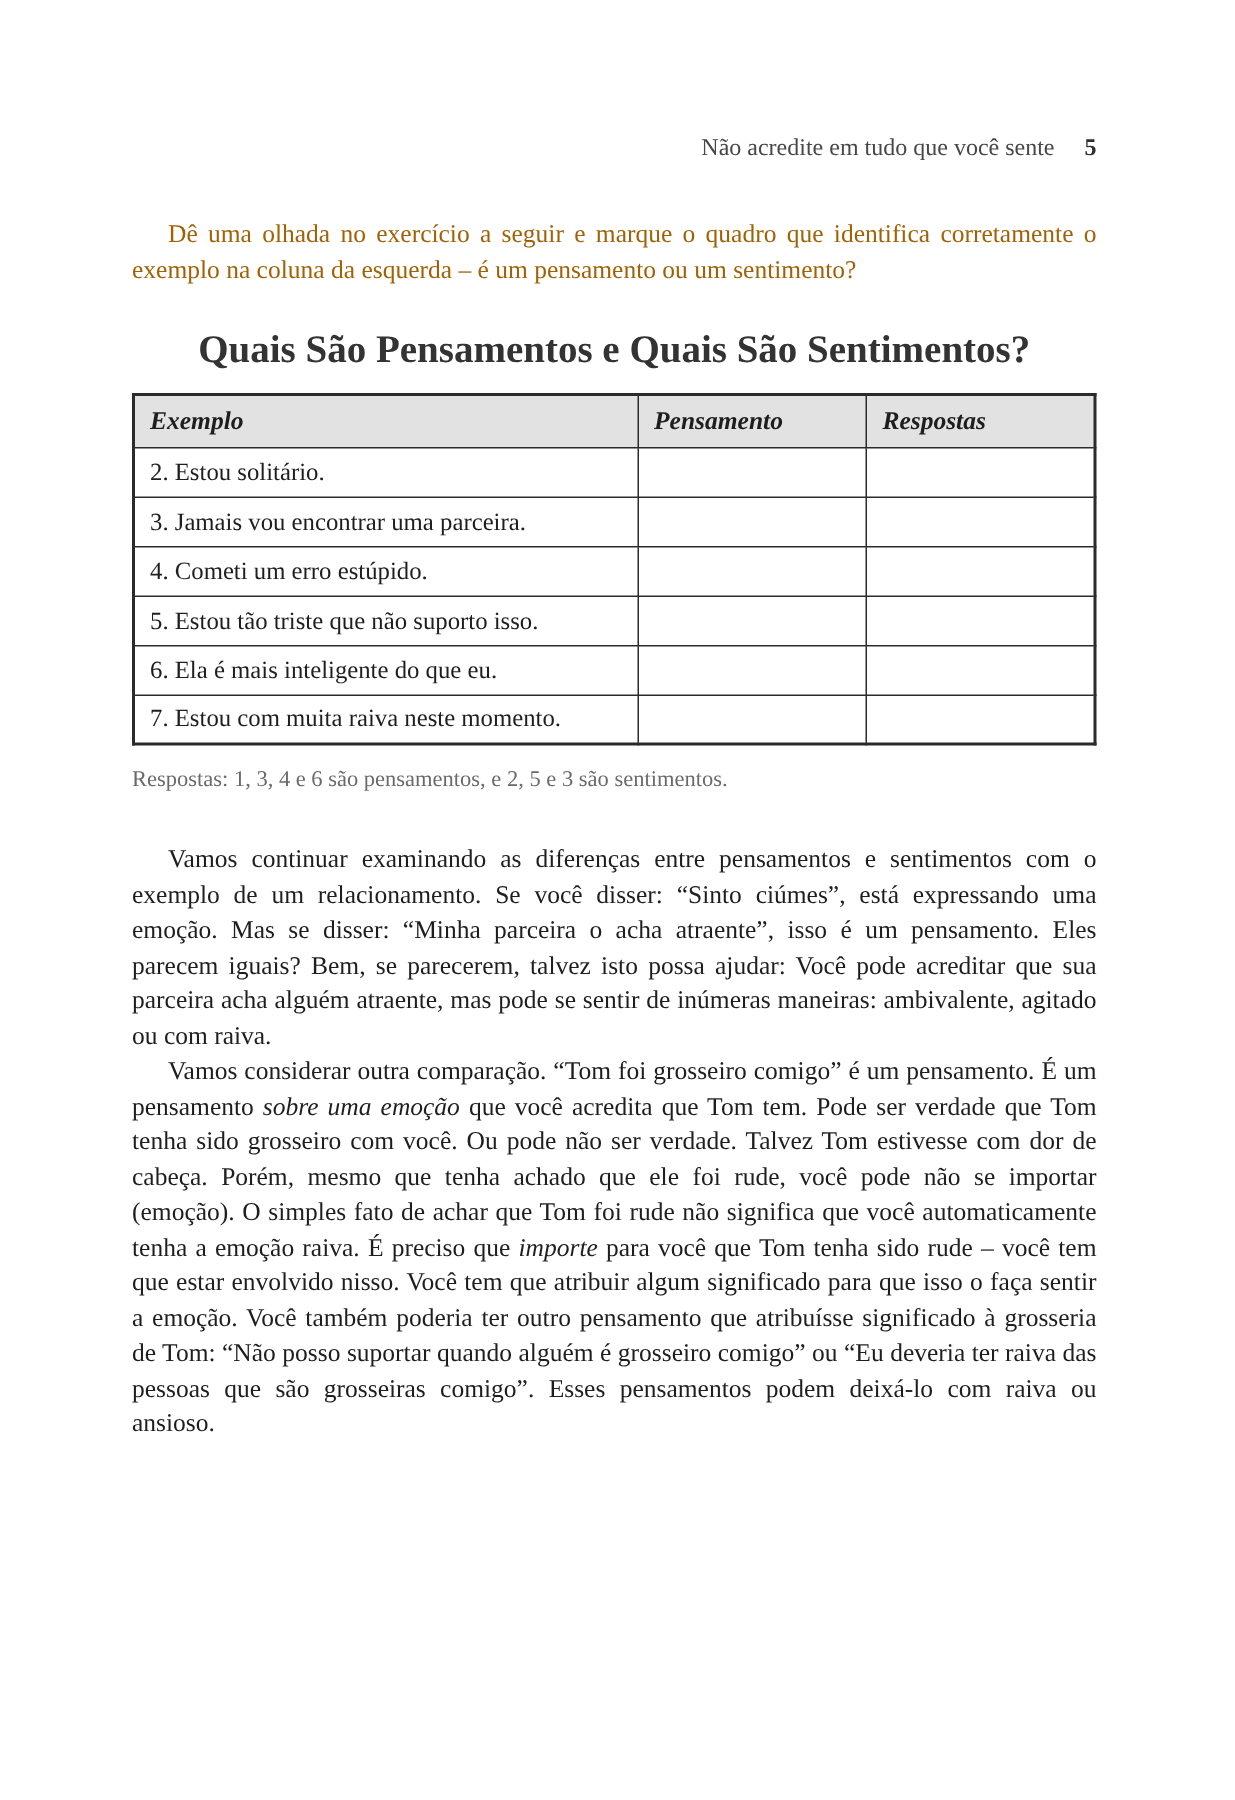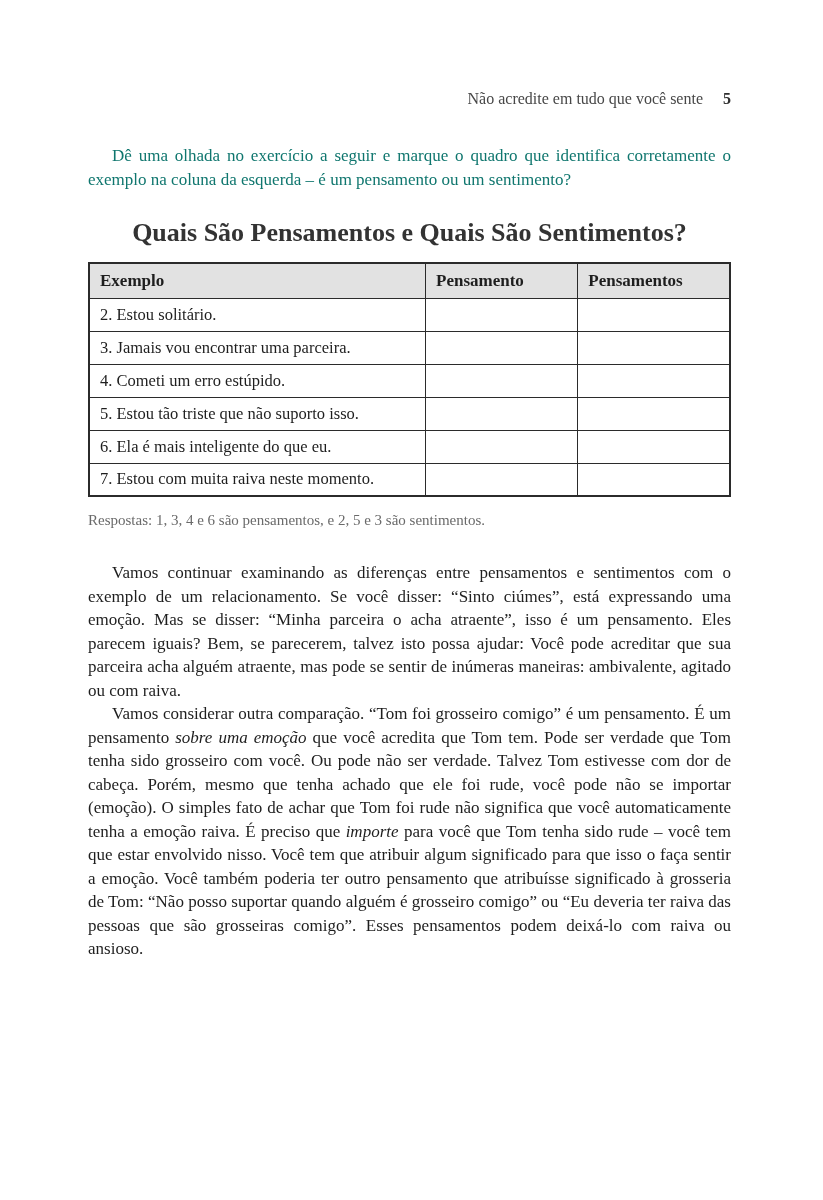--- a/index.html
+++ b/index.html
@@ -28,21 +28,21 @@
     font-weight: bold;
     color: #2e2e2e;
     margin-left: 20px;
   }
   .intro-paragraph {
     margin-top: 34px;
     font-size: 17px;
     line-height: 23.5px;
     text-align: justify;
     text-indent: 24px;
-    color: #0f766e;
+    color: #a16207;
   }
   .exercise-title {
     margin-top: 27px;
     text-align: center;
     font-size: 26px;
     font-weight: bold;
     color: #333333;
   }
   table.exercise-table {
     width: 100%;
@@ -56,20 +56,21 @@
     border: 1px solid #2b2b2b;
   }
   table.exercise-table th {
     background: #e2e2e2;
     text-align: left;
     font-weight: bold;
     font-size: 17px;
     padding: 6px 10px;
     height: 35px;
     color: #1e1e1e;
+    font-style: italic;
   }
   table.exercise-table td {
     padding: 5px 10px;
     height: 33px;
     vertical-align: middle;
     color: #1e1e1e;
   }
   .answers-note {
     margin-top: 13px;
     font-size: 15px;
@@ -103,21 +104,21 @@
   <table class="exercise-table">
     <colgroup>
       <col style="width:52.5%">
       <col style="width:23.75%">
       <col style="width:23.75%">
     </colgroup>
     <thead>
       <tr>
         <th>Exemplo</th>
         <th>Pensamento</th>
-        <th>Pensamentos</th>
+        <th>Respostas</th>
       </tr>
     </thead>
     <tbody>
       <tr>
         <td>2. Estou solitário.</td>
         <td></td>
         <td></td>
       </tr>
       <tr>
         <td>3. Jamais vou encontrar uma parceira.</td>

